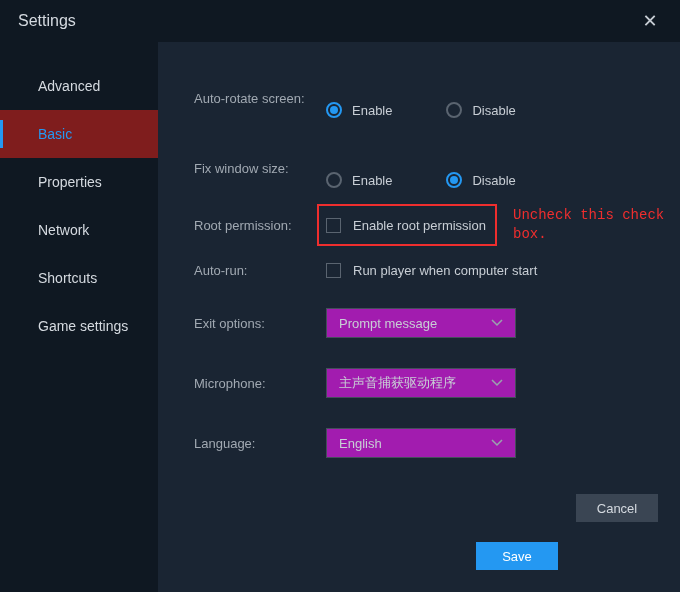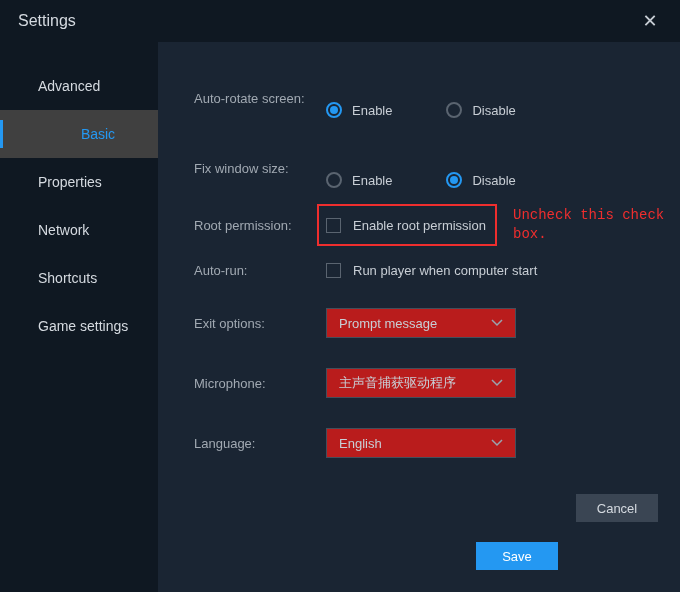--- a/index.html
+++ b/index.html
@@ -50,22 +50,21 @@
     display: flex;
     align-items: center;
     padding-left: 38px;
     color: #d5dae0;
     font-size: 14px;
     cursor: pointer;
     position: relative;
   }
   .sidebar-item.active {
     color: #2498f2;
-    background: #404040;
-    justify-content: center;
+    background: #7f1d1d;
   }
   .sidebar-item.active::before {
     content: "";
     position: absolute;
     left: 0;
     top: 10px;
     bottom: 10px;
     width: 3px;
     background: #2498f2;
   }
@@ -153,21 +152,21 @@
     font-size: 14px;
     line-height: 1.35;
     width: 170px;
     pointer-events: none;
     margin-left: 9px;
   }
   .select {
     width: 190px;
     height: 30px;
     border: 1px solid #444e5b;
-    background: #b91c1c;
+    background: #a21caf;
     display: flex;
     align-items: center;
     justify-content: space-between;
     padding: 0 12px;
     cursor: pointer;
     text-align: center;
   }
   .select .value {
     color: #c8ced5;
     font-size: 13px;

